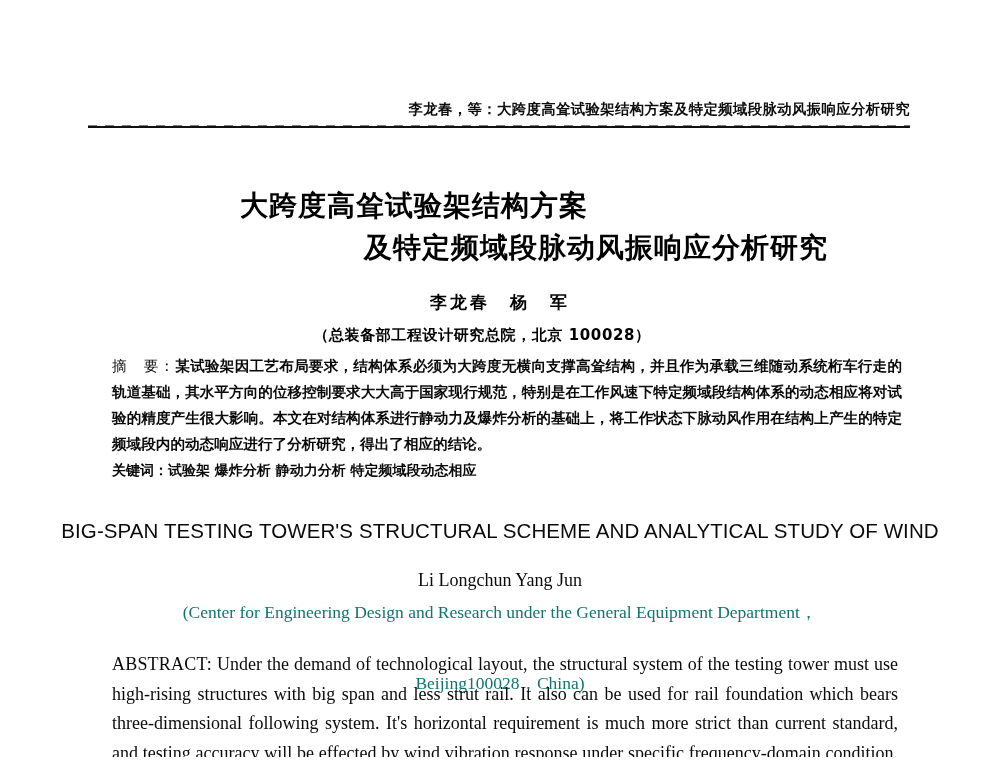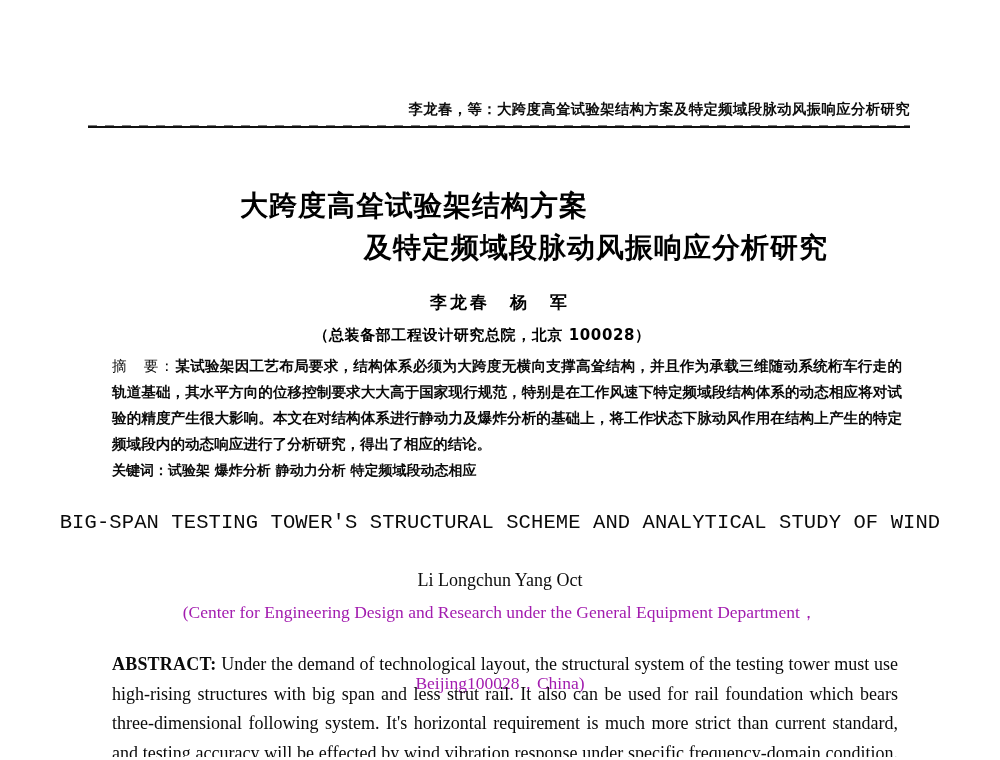--- a/index.html
+++ b/index.html
@@ -136,25 +136,26 @@
     color: #0a0a0a;
     white-space: nowrap;
   }
 
   
   .en-title {
     position: absolute;
     left: 0;
     width: 1000px;
     text-align: center;
-    font-family: Liberation Mono, monospace;
+    font-family: Liberation Sans, sans-serif;
     font-size: 20.5px;
     line-height: 30px;
     letter-spacing: 0.1px;
     color: #0a0a0a;
+    margin-top: 8px;
   }
   .en-title-l1 { top: 508px; }
   .en-title-l2 { top: 540px; }
 
   .en-authors {
     position: absolute;
     top: 570px;
     left: 0;
     width: 1000px;
     text-align: center;
@@ -162,39 +163,39 @@
     font-size: 18px;
     color: #0a0a0a;
   }
   .en-affil {
     position: absolute;
     left: 0;
     width: 1000px;
     text-align: center;
     font-family: "Liberation Serif", "DejaVu Serif", serif;
     font-size: 17.5px;
-    color: #a21caf;
+    color: #0f766e;
   }
   .en-affil-l1 { top: 600px; }
   .en-affil-l2 { top: 627px; margin-top: 44px; }
 
   
   .en-abstract {
     position: absolute;
     top: 650px;
     left: 112px;
     width: 786px;
     font-family: "Liberation Serif", "DejaVu Serif", serif;
     font-size: 18px;
     line-height: 29.5px;
     color: #0a0a0a;
     text-align: justify;
   }
   .en-abstract .lead {
-    font-weight: bold;
+    font-weight: normal;
     letter-spacing: 0.2px;
   }
 
   
   .bottom-crop {
     position: absolute;
     left: 0;
     bottom: 0;
     width: 1000px;
     height: 3px;
@@ -218,21 +219,21 @@
   <div class="cn-abstract">
     <span class="lead">摘　要：</span><span>某试验架因工艺布局要求，结构体系必须为大跨度无横向支撑高耸结构，并且作为承载三维随动系统桁车行走的轨道基础，其水平方向的位移控制要求大大高于国家现行规范，特别是在工作风速下特定频域段结构体系的动态相应将对试验的精度产生很大影响。本文在对结构体系进行静动力及爆炸分析的基础上，将工作状态下脉动风作用在结构上产生的特定频域段内的动态响应进行了分析研究，得出了相应的结论。</span>
   </div>
 
   <div class="cn-keywords">
     <span class="lead">关键词：</span><span>试验架 爆炸分析 静动力分析 特定频域段动态相应</span>
   </div>
 
   <div class="en-title en-title-l1">BIG-SPAN TESTING TOWER'S STRUCTURAL SCHEME AND ANALYTICAL STUDY OF WIND</div>
 
-  <div class="en-authors">Li Longchun    Yang Oct</div>
+  <div class="en-authors">Li Longchun    Yang Jun</div>
   <div class="en-affil en-affil-l1">(Center for Engineering Design and Research under the General Equipment Department，</div>
   <div class="en-affil en-affil-l2">Beijing100028，China)</div>
 
   <div class="en-abstract">
     <span class="lead">ABSTRACT:</span><span> Under the demand of technological layout, the structural system of the testing tower must use high-rising structures with big span and less strut rail. It also can be used for rail foundation which bears three-dimensional following system. It's horizontal requirement is much more strict than current standard, and testing accuracy will be effected by wind vibration response under specific frequency-domain condition. In this paper, under the foundation of the tower's static analysis, dynamic</span>
   </div>
 
   <div class="bottom-crop"></div>
 </div>
 

